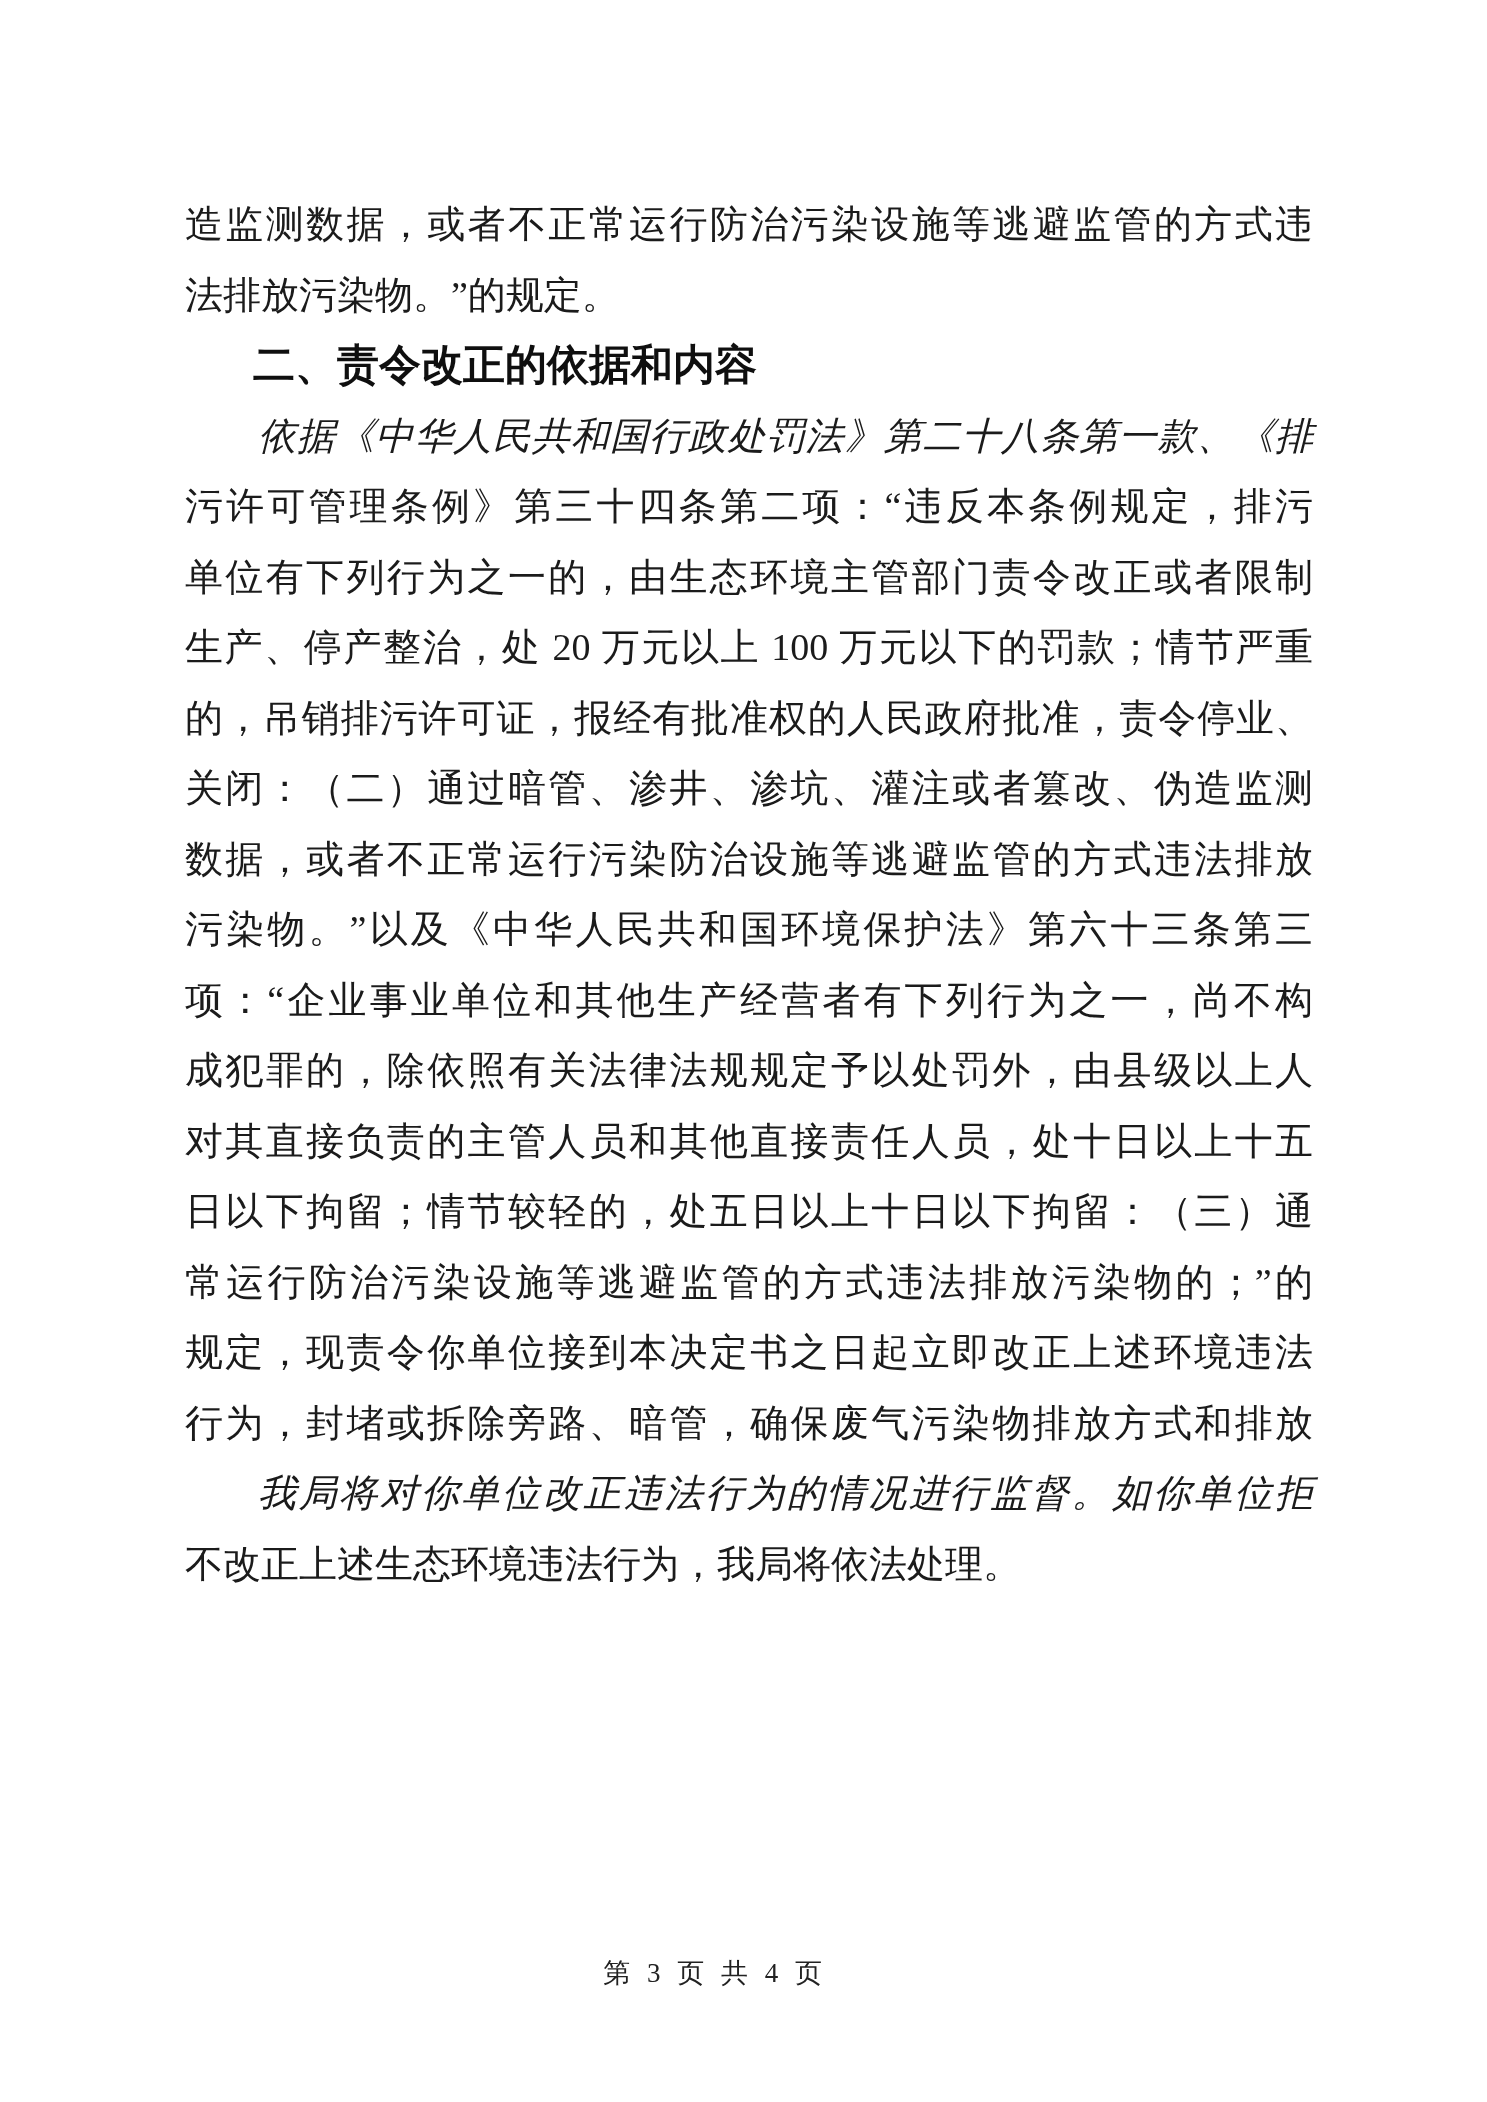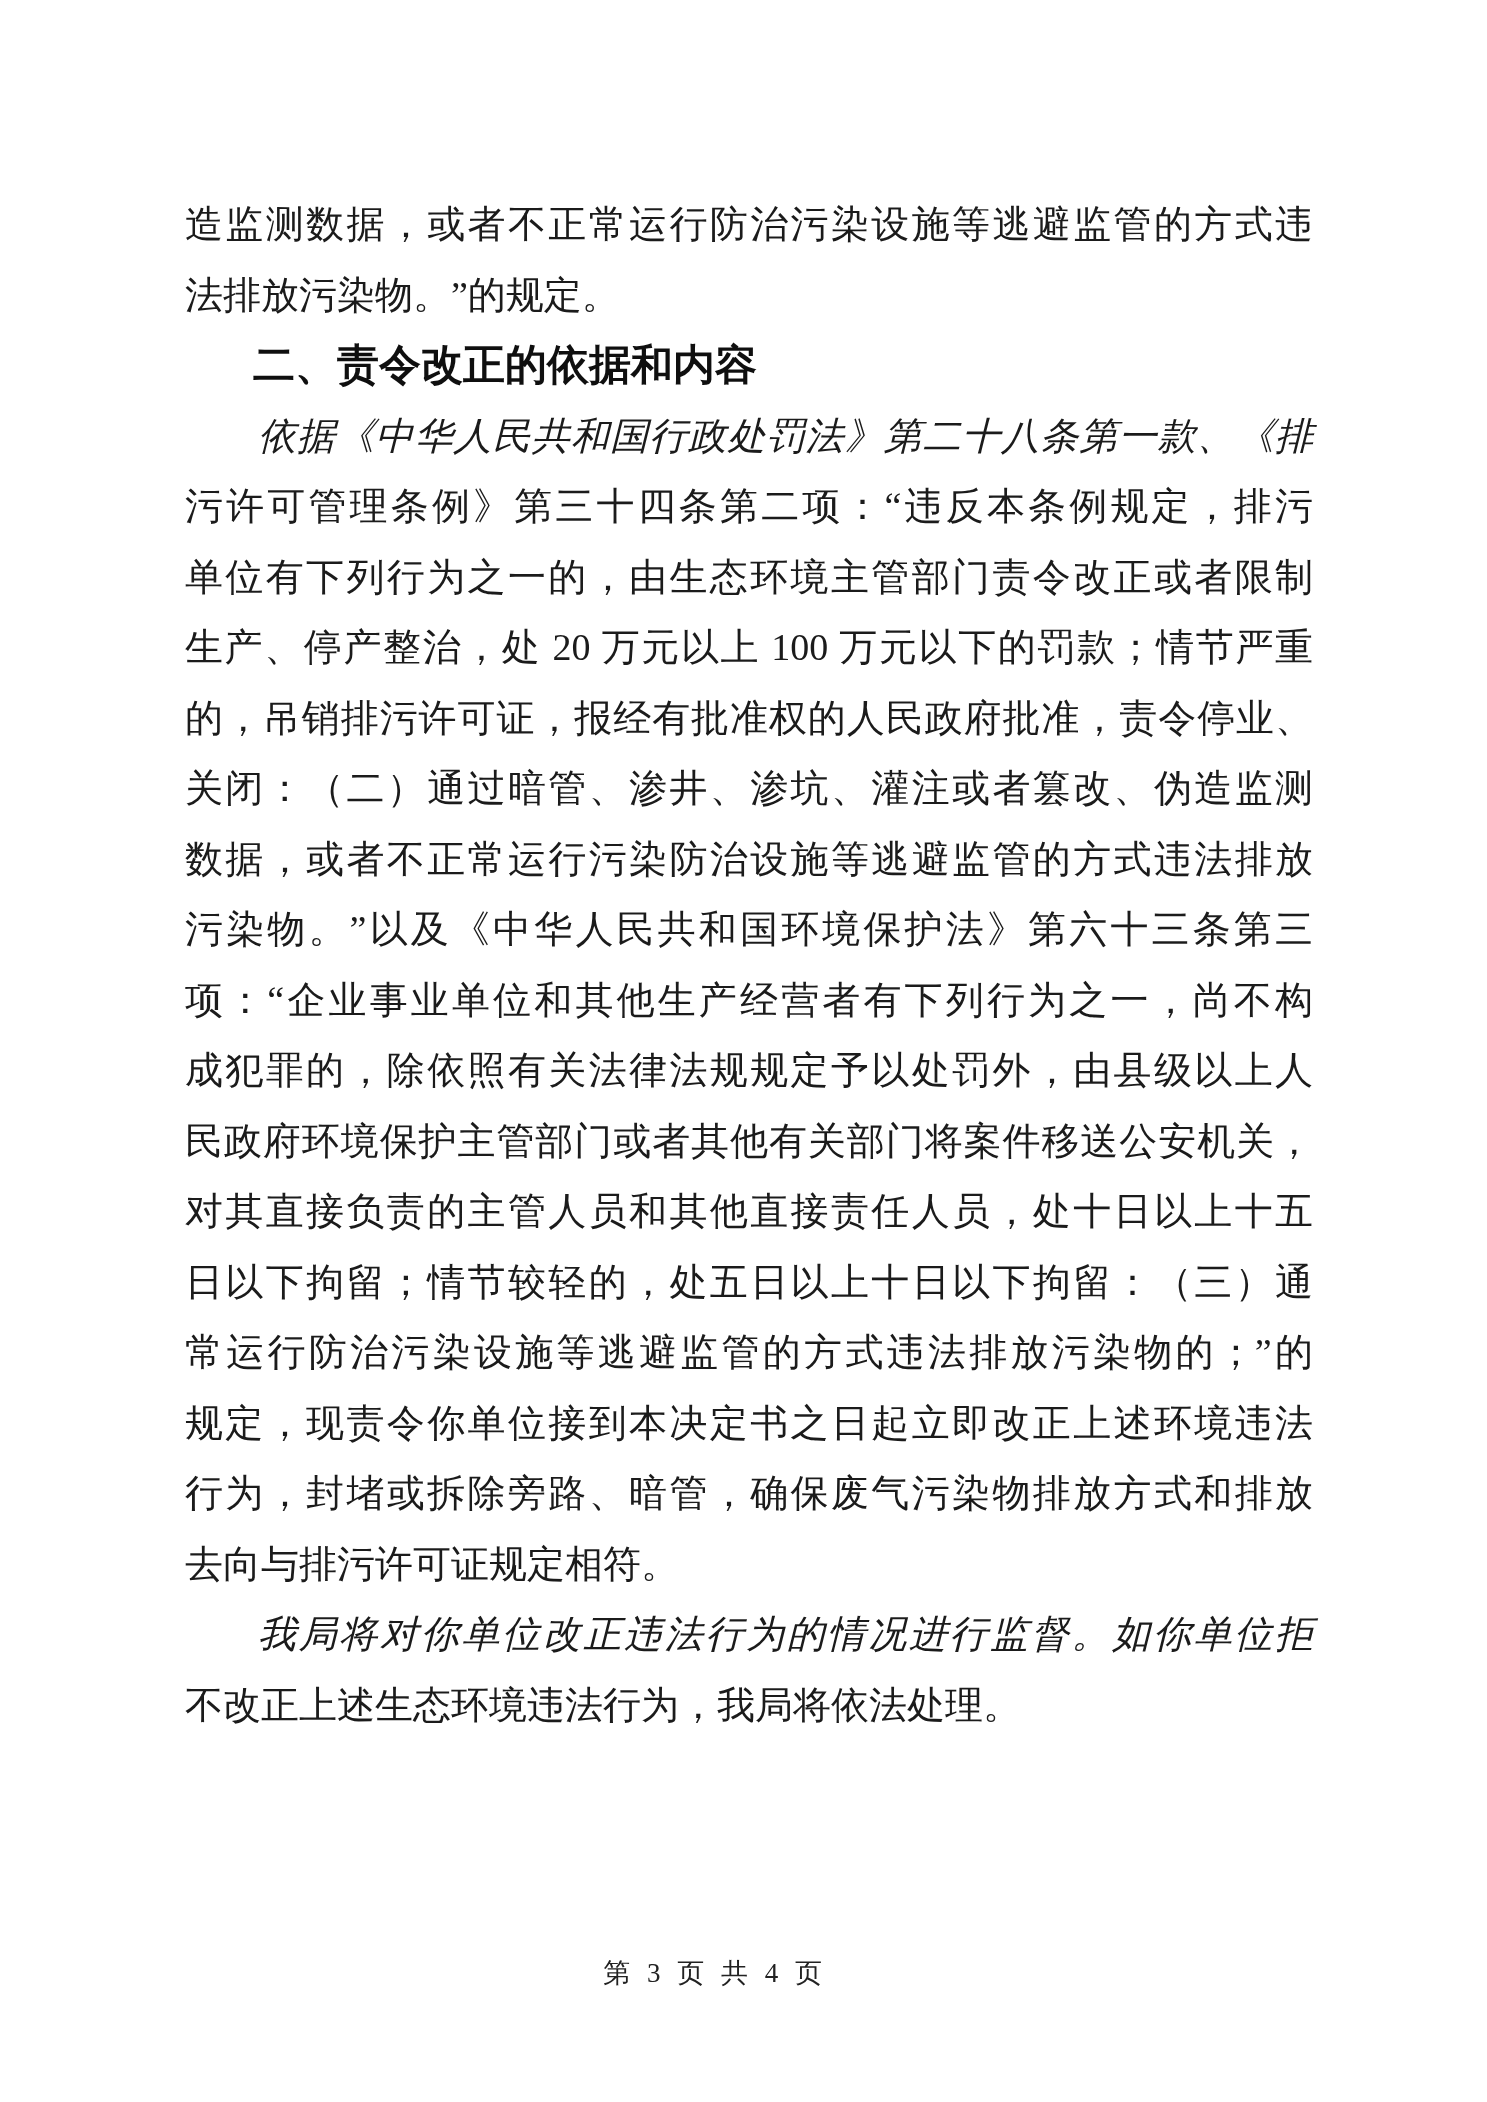--- a/index.html
+++ b/index.html
@@ -71,27 +71,25 @@
     <div class="ln j indent">依据《中华人民共和国行政处罚法》第二十八条第一款、《排</div>
     <div class="ln j">污许可管理条例》第三十四条第二项：“违反本条例规定，排污</div>
     <div class="ln j">单位有下列行为之一的，由生态环境主管部门责令改正或者限制</div>
     <div class="ln j">生产、停产整治，处 20 万元以上 100 万元以下的罚款；情节严重</div>
     <div class="ln j">的，吊销排污许可证，报经有批准权的人民政府批准，责令停业、</div>
     <div class="ln j">关闭：（二）通过暗管、渗井、渗坑、灌注或者篡改、伪造监测</div>
     <div class="ln j">数据，或者不正常运行污染防治设施等逃避监管的方式违法排放</div>
     <div class="ln j">污染物。”以及《中华人民共和国环境保护法》第六十三条第三</div>
     <div class="ln j">项：“企业事业单位和其他生产经营者有下列行为之一，尚不构</div>
     <div class="ln j">成犯罪的，除依照有关法律法规规定予以处罚外，由县级以上人</div>
-    <div class="ln j">民政府环境保护主管部门或者其他有关部门将案件移送公安机关，</div>
     <div class="ln j">对其直接负责的主管人员和其他直接责任人员，处十日以上十五</div>
     <div class="ln j">日以下拘留；情节较轻的，处五日以上十日以下拘留：（三）通</div>
     <div class="ln j">常运行防治污染设施等逃避监管的方式违法排放污染物的；”的</div>
     <div class="ln j">规定，现责令你单位接到本决定书之日起立即改正上述环境违法</div>
     <div class="ln j">行为，封堵或拆除旁路、暗管，确保废气污染物排放方式和排放</div>
-    <div class="ln short">去向与排污许可证规定相符。</div>
     <div class="ln j indent">我局将对你单位改正违法行为的情况进行监督。如你单位拒</div>
     <div class="ln short">不改正上述生态环境违法行为，我局将依法处理。</div>
   </main>
 
   <footer class="footer">
     <span>第 3 页 共 4 页</span>
   </footer>
 </div>
 
 </body></html>

